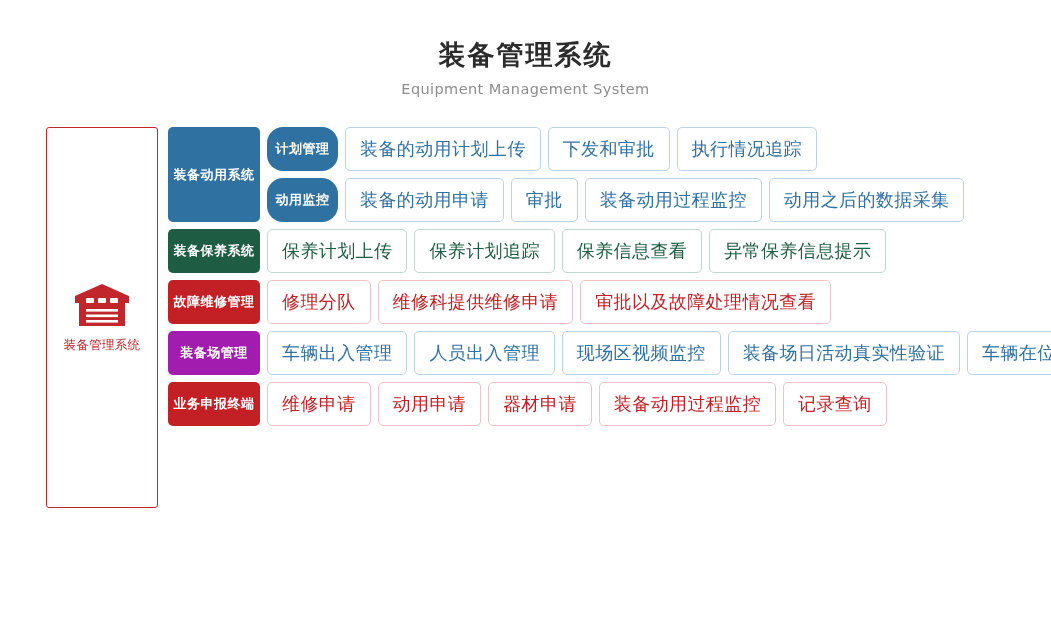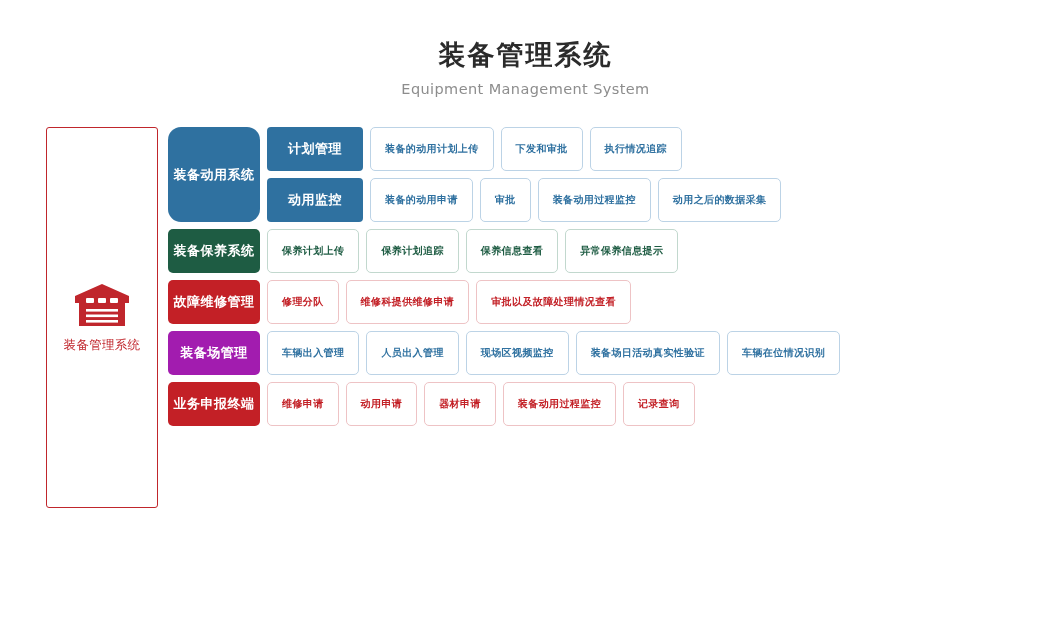--- a/index.html
+++ b/index.html
@@ -50,37 +50,37 @@
   .row.dual { align-items: stretch; }
 
   .cat {
     width: 92px; min-height: 44px;
     border-radius: 5px;
     display: flex; align-items: center; justify-content: center;
     color: #ffffff; font-size: 13px; font-weight: bold;
     letter-spacing: .5px; white-space: nowrap; flex: none;
     text-align: center;
   }
-  .cat.tall { min-height: 95px; border-radius: 13px; }
+  .cat.tall { min-height: 95px; }
 
   .subcol { display: flex; flex-direction: column; gap: 7px; margin-left: 7px; }
   .subrow { display: flex; align-items: stretch; }
 
   .subcat {
-    width: 96px; min-height: 44px; border-radius: 4px;
+    width: 71px; min-height: 44px; border-radius: 16px;
     display: flex; align-items: center; justify-content: center;
     color: #ffffff; font-size: 13px; font-weight: bold;
     letter-spacing: .5px; white-space: nowrap; flex: none;
   }
 
   .leaf {
     min-height: 44px; border-radius: 5px;
     border: 1px solid #bcd3e6; background: #ffffff;
     display: flex; align-items: center; justify-content: center;
-    font-size: 10px; font-weight: bold; letter-spacing: .4px;
+    font-size: 18px; font-weight: normal; letter-spacing: .4px;
     padding: 0 14px; margin-left: 7px; white-space: nowrap;
     color: #2f71a0;
   }
 
   
   .blue       { background: #2f71a0; }
   .blue-lt    { background: #a21caf; text-align: center; }
   .green-dk   { background: #1e5c43; }
   .green      { background: #2a7a5e; }
   .red        { background: #c32026; }

